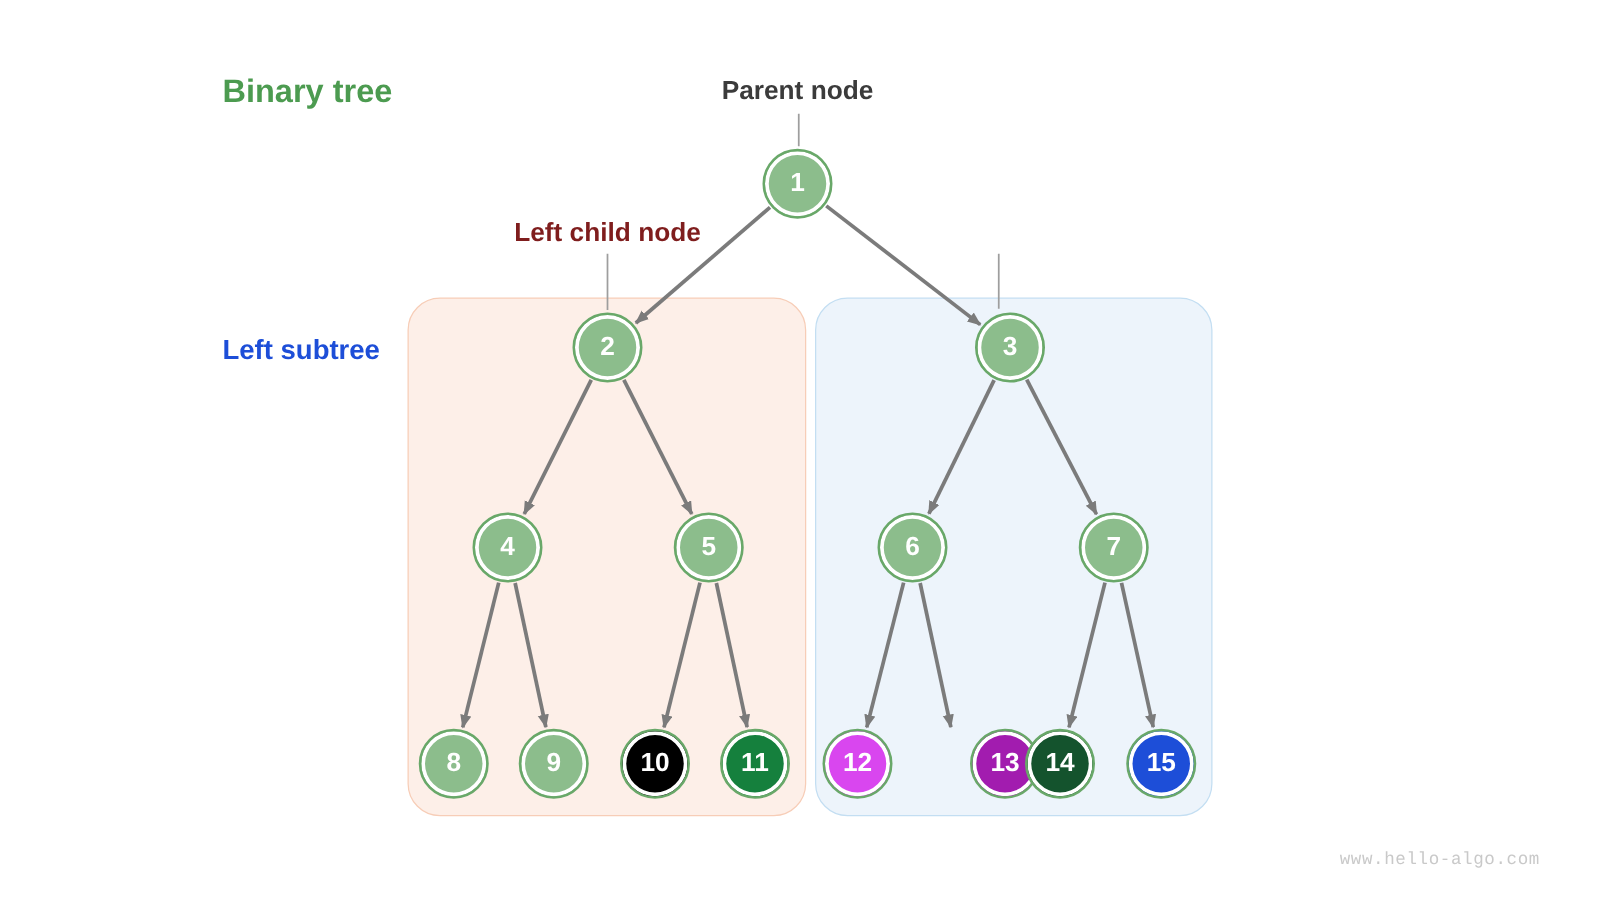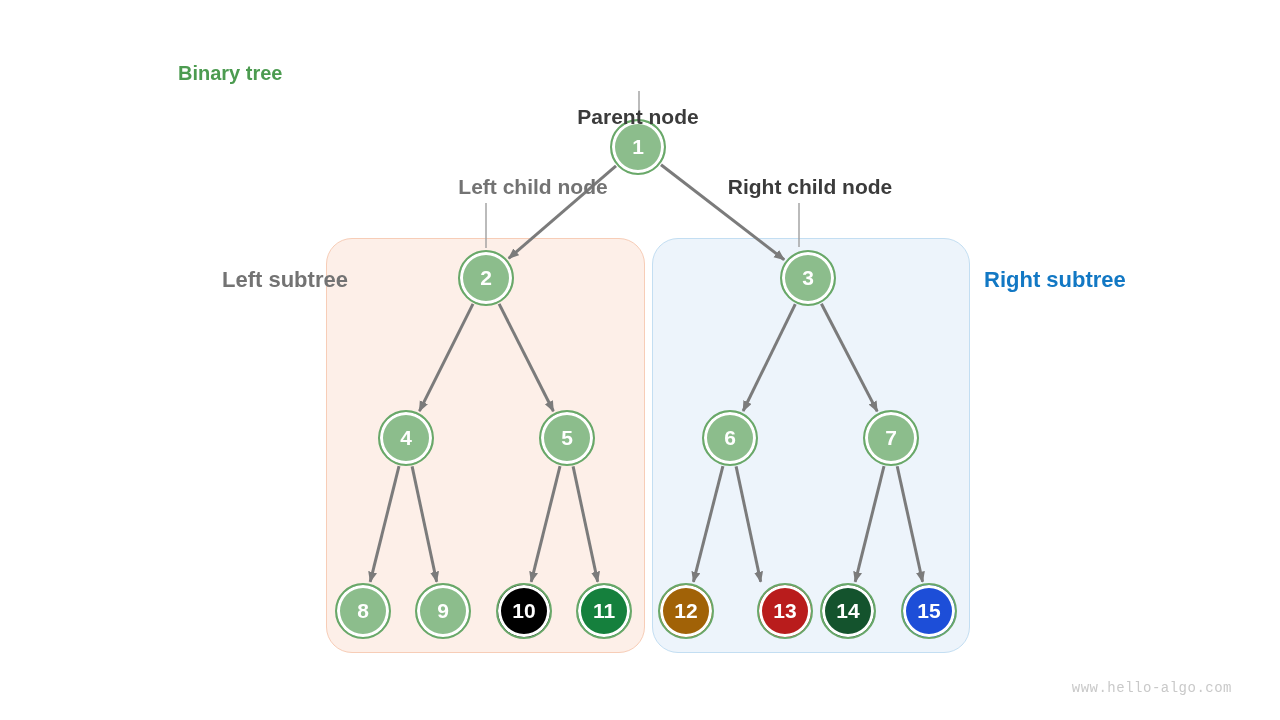--- a/index.html
+++ b/index.html
@@ -15,21 +15,21 @@
       box-sizing:border-box;border:2px solid #69A869;background:#8CBD8C;
       box-shadow:inset 0 0 0 3px #ffffff;
       display:flex;align-items:center;justify-content:center;
       color:#ffffff;font-size:21px;font-weight:700;
       transform:translate(-50%,-50%);}
 
   .diagram-label{position:absolute;font-weight:700;font-size:21px;color:#3B3B3B;
       transform:translate(-50%,-50%);white-space:nowrap;}
 
   #title{position:absolute;left:178px;top:73px;transform:translateY(-50%);
-      font-size:20px;font-weight:700;white-space:nowrap;}
+      font-size:26px;font-weight:700;white-space:nowrap;}
   #left-subtree-label{position:absolute;left:178px;top:280px;transform:translateY(-50%);
       font-size:22px;font-weight:700;white-space:nowrap;}
   #right-subtree-label{position:absolute;left:984px;top:280px;transform:translateY(-50%);
       font-size:22px;font-weight:700;white-space:nowrap;}
   #watermark{position:absolute;right:48px;top:688px;transform:translateY(-50%);
       font-family:"DejaVu Sans Mono",monospace;font-size:14px;letter-spacing:0.5px;}
 </style>
 </head>
 <body>
 
@@ -69,27 +69,25 @@
       <div class="tree-node" style="left: 486px; top: 278px; background: rgb(140, 189, 140); border-color: rgb(105, 168, 105); box-shadow: rgb(255, 255, 255) 0px 0px 0px 3px inset; color: rgb(255, 255, 255);">2</div>
       <div class="tree-node" style="left: 808px; top: 278px; background: rgb(140, 189, 140); border-color: rgb(105, 168, 105); box-shadow: rgb(255, 255, 255) 0px 0px 0px 3px inset; color: rgb(255, 255, 255);">3</div>
       <div class="tree-node" style="left: 406px; top: 438px; background: rgb(140, 189, 140); border-color: rgb(105, 168, 105); box-shadow: rgb(255, 255, 255) 0px 0px 0px 3px inset; color: rgb(255, 255, 255);">4</div>
       <div class="tree-node" style="left: 567px; top: 438px; background: rgb(140, 189, 140); border-color: rgb(105, 168, 105); box-shadow: rgb(255, 255, 255) 0px 0px 0px 3px inset; color: rgb(255, 255, 255);">5</div>
       <div class="tree-node" style="left: 730px; top: 438px; background: rgb(140, 189, 140); border-color: rgb(105, 168, 105); box-shadow: rgb(255, 255, 255) 0px 0px 0px 3px inset; color: rgb(255, 255, 255);">6</div>
       <div class="tree-node" style="left: 891px; top: 438px; background: rgb(140, 189, 140); border-color: rgb(105, 168, 105); box-shadow: rgb(255, 255, 255) 0px 0px 0px 3px inset; color: rgb(255, 255, 255);">7</div>
       <div class="tree-node" style="left: 363px; top: 611px; background: rgb(140, 189, 140); border-color: rgb(105, 168, 105); box-shadow: rgb(255, 255, 255) 0px 0px 0px 3px inset; color: rgb(255, 255, 255);">8</div>
       <div class="tree-node" style="left: 443px; top: 611px; background: rgb(140, 189, 140); border-color: rgb(105, 168, 105); box-shadow: rgb(255, 255, 255) 0px 0px 0px 3px inset; color: rgb(255, 255, 255);">9</div>
       <div class="tree-node" style="left: 524px; top: 611px; background: #000000; border-color: rgb(105, 168, 105); box-shadow: rgb(255, 255, 255) 0px 0px 0px 3px inset; color: rgb(255, 255, 255);">10</div>
       <div class="tree-node" style="left: 604px; top: 611px; background: #15803d; border-color: rgb(105, 168, 105); box-shadow: rgb(255, 255, 255) 0px 0px 0px 3px inset; color: rgb(255, 255, 255);">11</div>
-      <div class="tree-node" style="left: 686px; top: 611px; background: #a16207; border-color: rgb(105, 168, 105); box-shadow: rgb(255, 255, 255) 0px 0px 0px 3px inset; color: rgb(255, 255, 255);">12</div>
-      <div class="tree-node" style="left: 785px; top: 611px; background: #b91c1c; border-color: rgb(105, 168, 105); box-shadow: rgb(255, 255, 255) 0px 0px 0px 3px inset; color: rgb(255, 255, 255);">13</div>
+      <div class="tree-node" style="left: 686px; top: 611px; background: #d946ef; border-color: rgb(105, 168, 105); box-shadow: rgb(255, 255, 255) 0px 0px 0px 3px inset; color: rgb(255, 255, 255);">12</div>
+      <div class="tree-node" style="left: 804px; top: 611px; background: #a21caf; border-color: rgb(105, 168, 105); box-shadow: rgb(255, 255, 255) 0px 0px 0px 3px inset; color: rgb(255, 255, 255);">13</div>
       <div class="tree-node" style="left: 848px; top: 611px; background: #14532d; border-color: rgb(105, 168, 105); box-shadow: rgb(255, 255, 255) 0px 0px 0px 3px inset; color: rgb(255, 255, 255);">14</div>
       <div class="tree-node" style="left: 929px; top: 611px; background: #1d4ed8; border-color: rgb(105, 168, 105); box-shadow: rgb(255, 255, 255) 0px 0px 0px 3px inset; color: rgb(255, 255, 255);">15</div>
     </div>
 
-  <div class="diagram-label" id="parent-label" style="color: rgb(59, 59, 59); left: 638px; top: 73px; margin-top: 44px;">Parent node</div>
-  <div class="diagram-label" id="left-child-label" style="color: #737373; left: 486px; top: 187px; margin-left: 47px;">Left child node</div>
-  <div class="diagram-label" id="right-child-label" style="color: rgb(59, 59, 59); left: 810px; top: 187px;">Right child node</div>
+  <div class="diagram-label" id="parent-label" style="color: rgb(59, 59, 59); left: 638px; top: 73px;">Parent node</div>
+  <div class="diagram-label" id="left-child-label" style="color: #7f1d1d; left: 486px; top: 187px;">Left child node</div>
 
-  <div id="left-subtree-label" style="color: #737373; margin-left: 44px;">Left subtree</div>
-  <div id="right-subtree-label" style="color: rgb(18, 120, 196);">Right subtree</div>
+  <div id="left-subtree-label" style="color: #1d4ed8;">Left subtree</div>
 
   <div id="watermark" style="color: rgb(201, 201, 201); font-family: Liberation Mono, monospace;">www.hello-algo.com</div>
 </div>
 
 </body></html>

